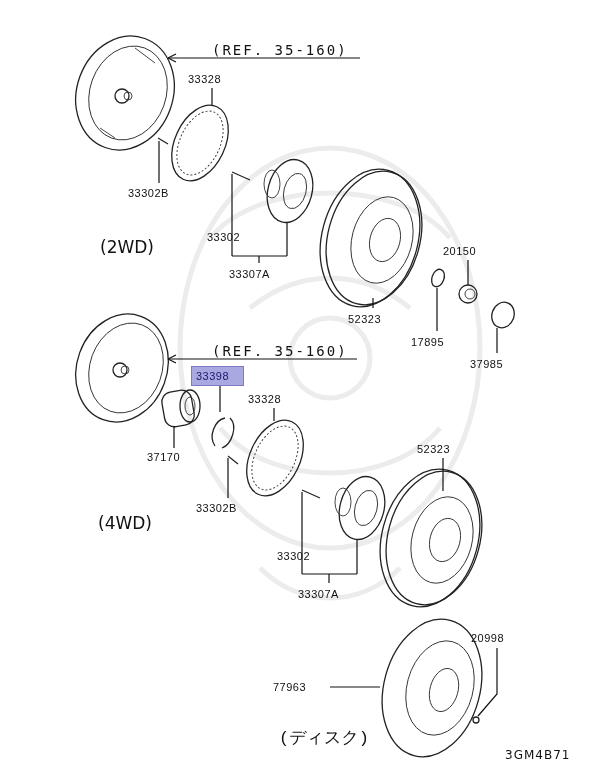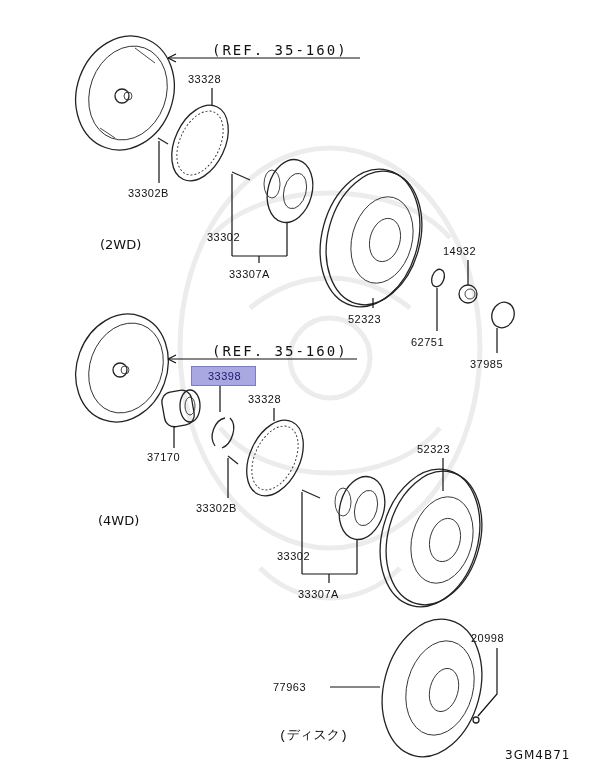--- a/index.html
+++ b/index.html
@@ -1,21 +1,21 @@
 <!DOCTYPE html>
 <html><head>
   <meta charset="utf-8">
   <style>
     html, body { margin: 0; padding: 0; background: #ffffff; }
     body { width: 609px; height: 768px; position: relative; overflow: hidden; font-family: "Liberation Sans", "DejaVu Sans", sans-serif; }
     #diagram { position: absolute; left: 0; top: 0; width: 609px; height: 768px; margin-top: 8px; }
     .lbl { position: absolute; font-size: 11px; color: #111; letter-spacing: 0.5px; white-space: nowrap; line-height: 16px; }
     .ref { position: absolute; font-family: "DejaVu Sans Mono", "Liberation Mono", monospace; font-size: 14px; color: #111; letter-spacing: 2px; white-space: nowrap; }
-    .variant { position: absolute; font-family: "DejaVu Sans", sans-serif; font-size: 13px; color: #111; white-space: nowrap; }
-    .hl { background: #a9a8e0; border: 1px solid #7d7bc8; color: #1a1a6e; padding: 1px 14px 1px 16px; text-align: center; }
+    .variant { position: absolute; font-family: "DejaVu Sans", sans-serif; font-size: 17px; color: #111; white-space: nowrap; }
+    .hl { background: #a9a8e0; border: 1px solid #7d7bc8; color: #1a1a6e; padding: 1px 14px 1px 4px; text-align: center; }
     .code { position: absolute; font-family: "DejaVu Sans", sans-serif; font-size: 12px; color: #111; letter-spacing: 1px; }
     svg .part { fill: none; stroke: #222; stroke-width: 1.3; }
     svg .thin { fill: none; stroke: #333; stroke-width: 0.9; }
     svg .lead { fill: none; stroke: #111; stroke-width: 1.2; }
     svg .wm { fill: none; stroke: #ececec; stroke-width: 5; }
   </style>
 </head>
 <body>
 
 <div id="diagram">
@@ -147,22 +147,22 @@
   <span class="variant" style="left:100px; top:229px;">(2WD)</span>
   <span class="variant" style="left:98px; top:505px;">(4WD)</span>
   <span class="variant" style="left:279px; top:718px;font-family:Liberation Mono, monospace;">(ディスク)</span>
 
   
   <span class="lbl" style="left:188px; top:63px;">33328</span>
   <span class="lbl" style="left:128px; top:177px;">33302B</span>
   <span class="lbl" style="left:207px; top:221px;">33302</span>
   <span class="lbl" style="left:229px; top:258px;">33307A</span>
   <span class="lbl" style="left:348px; top:303px;">52323</span>
-  <span class="lbl" style="left:443px; top:235px;">14932</span>
-  <span class="lbl" style="left:411px; top:326px;">62751</span>
+  <span class="lbl" style="left:443px; top:235px;">20150</span>
+  <span class="lbl" style="left:411px; top:326px;">17895</span>
   <span class="lbl" style="left:470px; top:348px;">37985</span>
 
   
   <span class="lbl hl" style="left:191px; top:358px;">33398</span>
   <span class="lbl" style="left:248px; top:383px;">33328</span>
   <span class="lbl" style="left:147px; top:441px;">37170</span>
   <span class="lbl" style="left:196px; top:492px;">33302B</span>
   <span class="lbl" style="left:277px; top:540px;">33302</span>
   <span class="lbl" style="left:298px; top:578px;">33307A</span>
   <span class="lbl" style="left:417px; top:433px;">52323</span>

